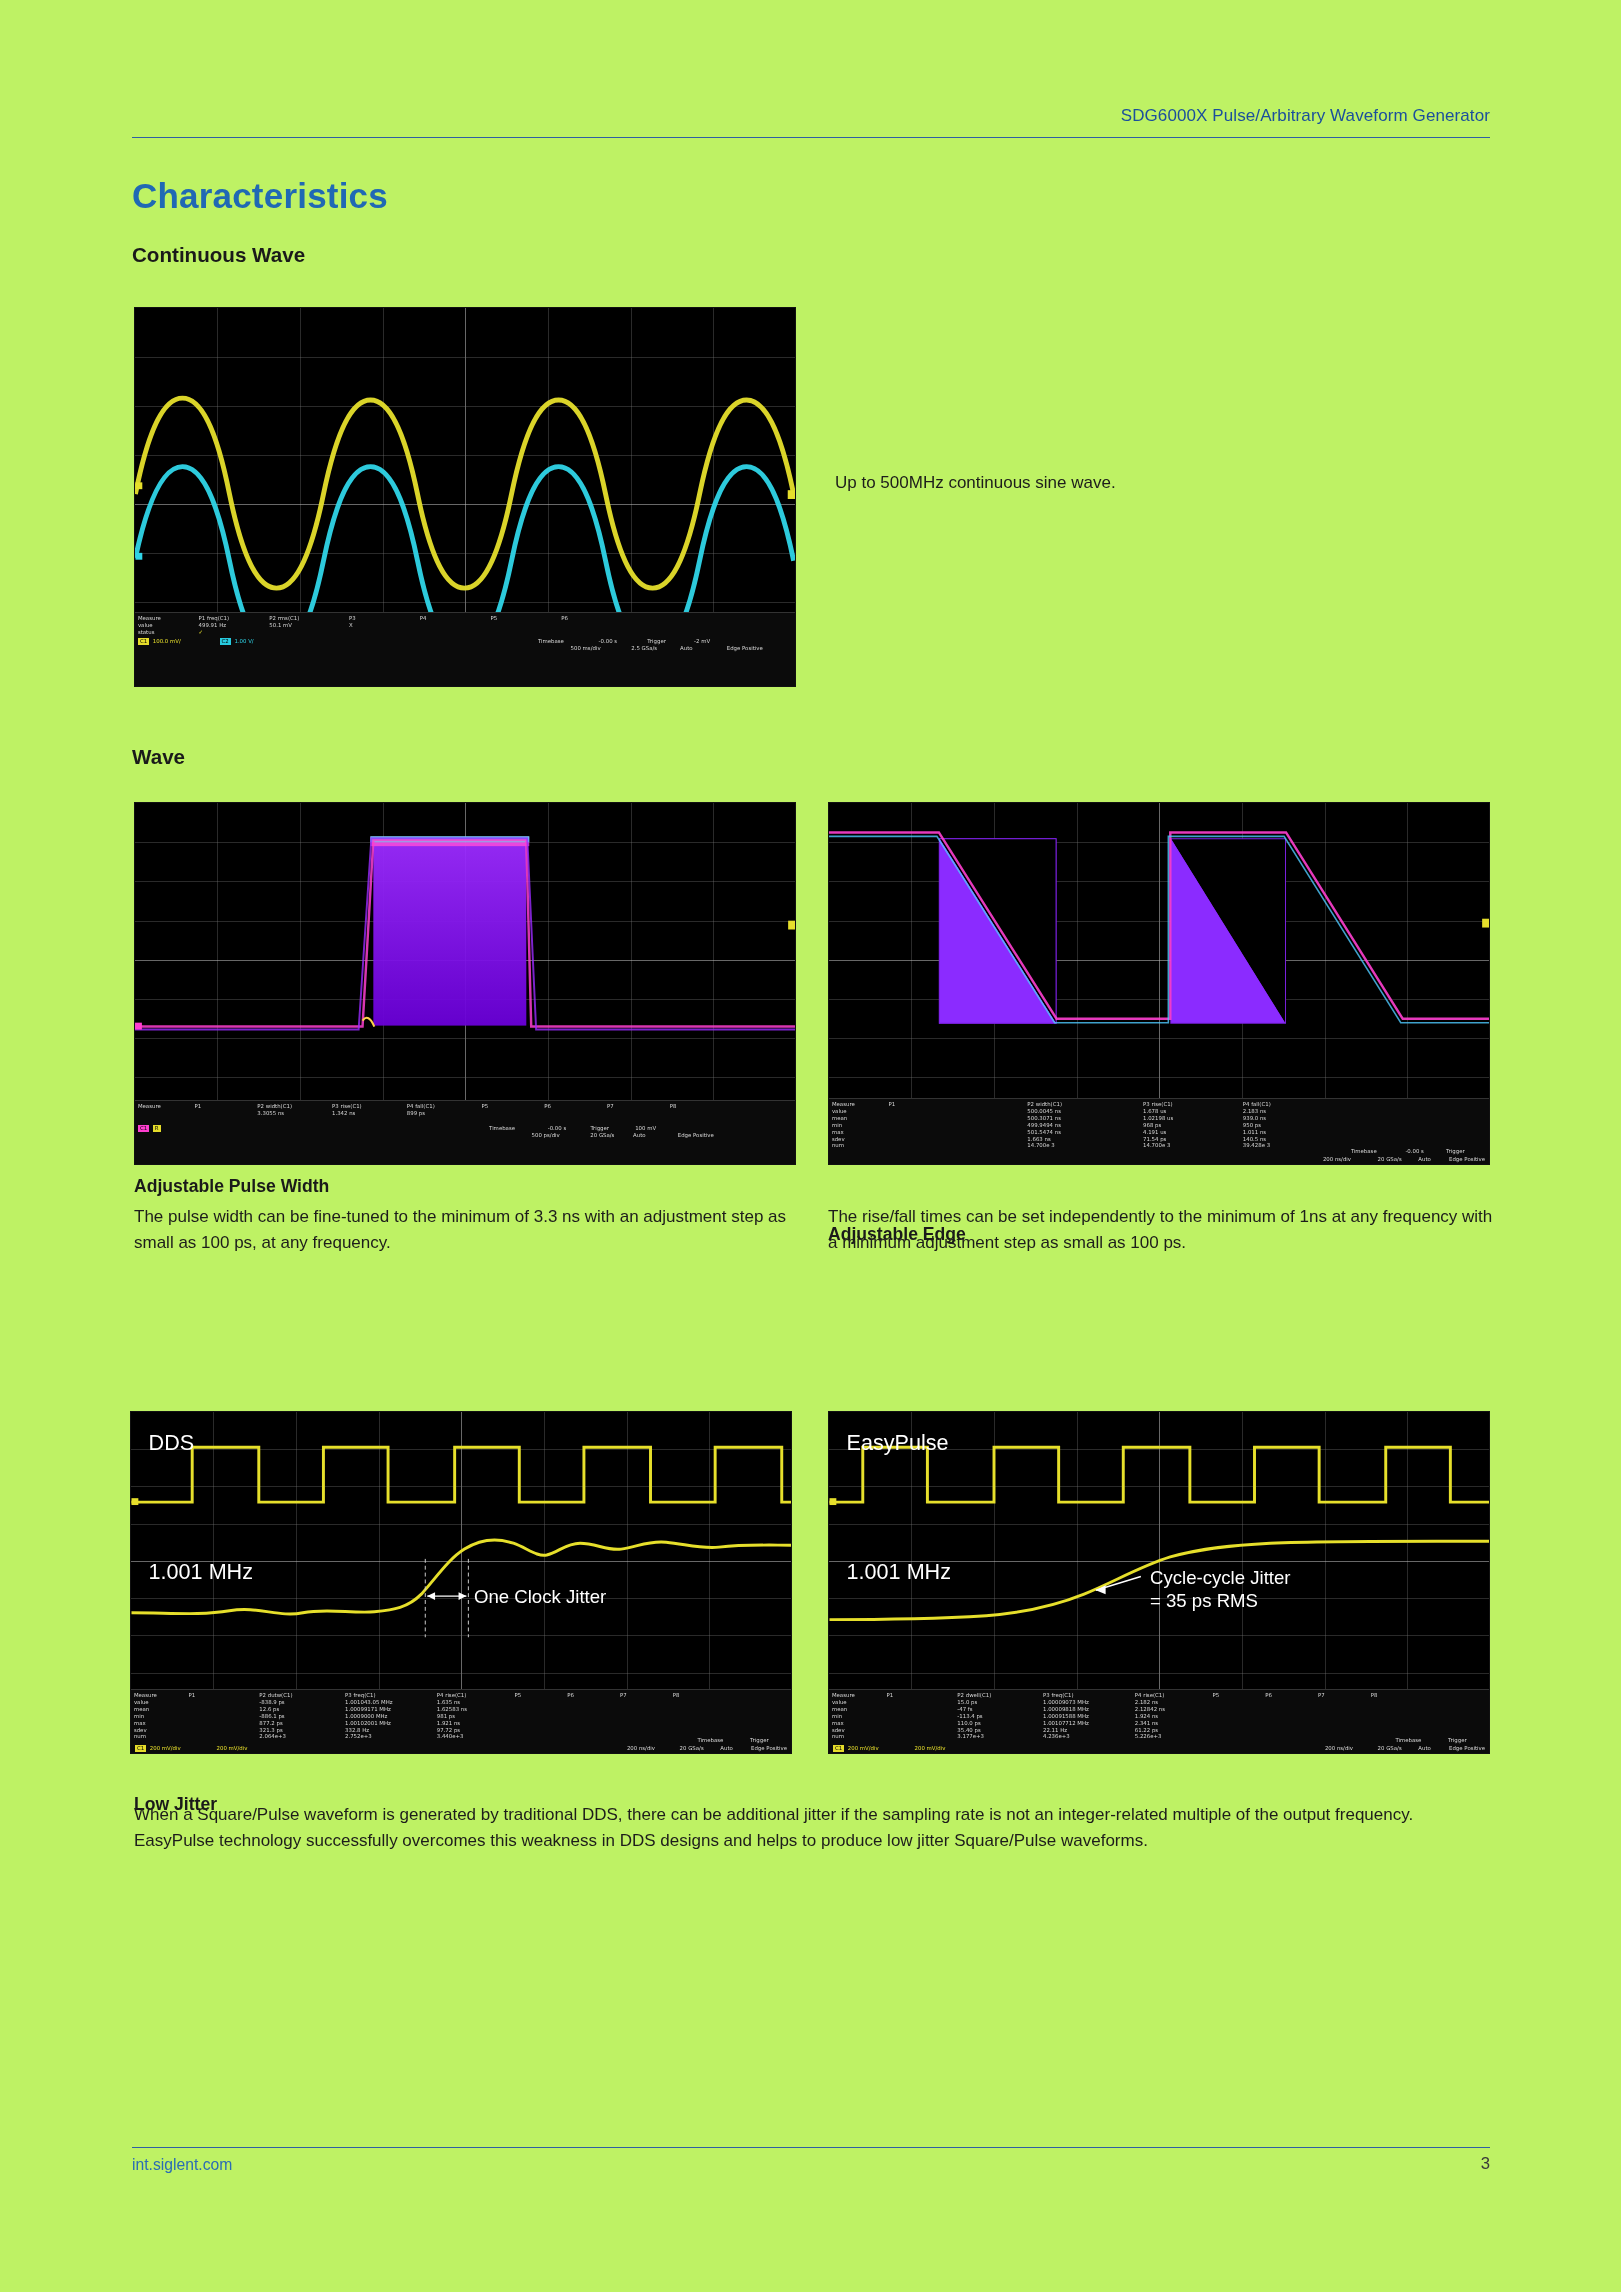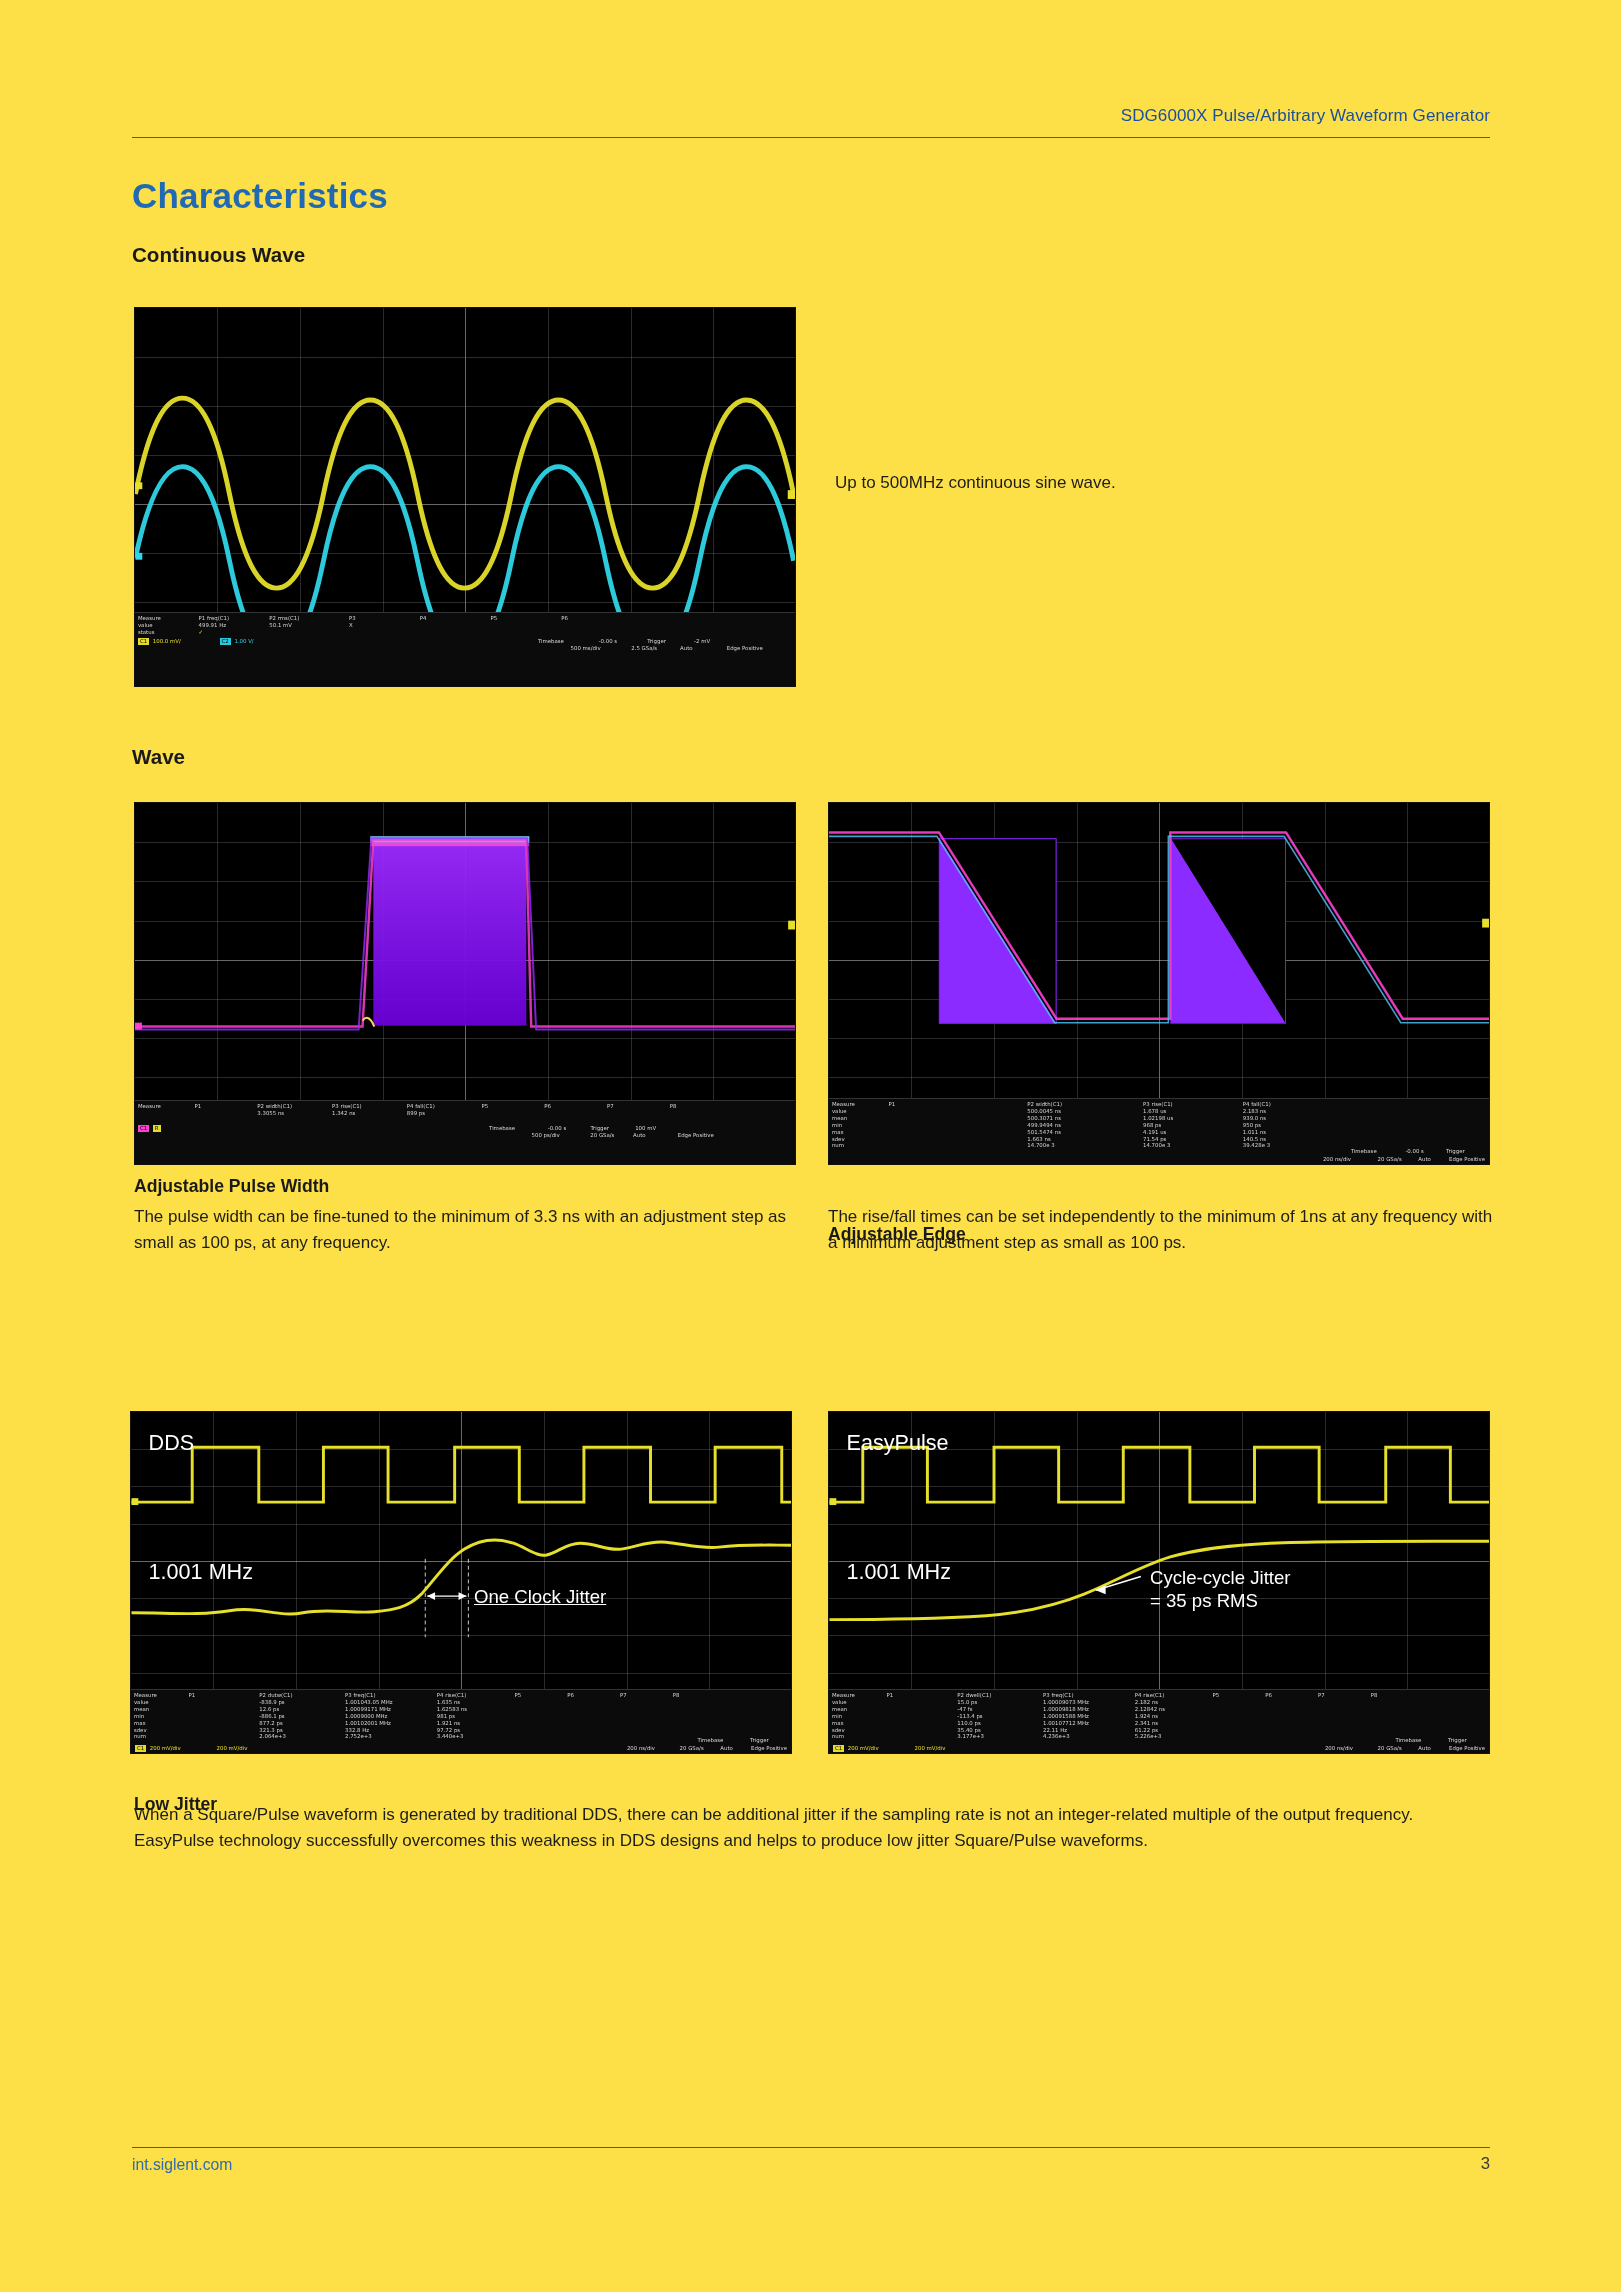--- a/index.html
+++ b/index.html
@@ -13,21 +13,21 @@
     font-family: "Liberation Sans", sans-serif;
     color: #231f20;
     position: relative;
     overflow: hidden;
   }
   .page {
     position: absolute;
     left: 0; top: 0;
     width: 1621px;
     height: 2293px;
-    background: #fde047;
+    background: #bef264;
   }
   
   .header {
     position: absolute;
     left: 132px;
     top: 106px;
     width: 1358px;
     text-align: right;
   }
   .header-title {
@@ -433,21 +433,21 @@
       <path d="M0 205 C 40 205, 70 208, 100 203 C 130 198, 150 210, 175 205 C 200 200, 225 206, 248 204 C 268 202, 282 200, 296 186 C 312 168, 324 150, 340 140 C 356 130, 372 128, 390 134 C 404 139, 414 148, 424 146 C 436 143, 444 134, 458 134 C 474 134, 486 142, 500 140 C 516 138, 528 131, 546 133 C 566 135, 582 140, 600 138 C 626 135, 650 136, 675 136" fill="none" stroke="#e6df2b" stroke-width="3"></path>
       <line x1="300" y1="150" x2="300" y2="230" stroke="#cfcfcf" stroke-width="1" stroke-dasharray="4 3"></line>
       <line x1="344" y1="150" x2="344" y2="230" stroke="#cfcfcf" stroke-width="1" stroke-dasharray="4 3"></line>
       <line x1="302" y1="188" x2="342" y2="188" stroke="#ffffff" stroke-width="1.4"></line>
       <polygon points="302,188 310,184 310,192" fill="#ffffff"></polygon>
       <polygon points="342,188 334,184 334,192" fill="#ffffff"></polygon>
       <rect x="0" y="88" width="7" height="7" fill="#e6df2b"></rect>
     </svg>
     <div class="scope-label" style="left:17.6px; top:17.6px;">DDS</div>
     <div class="scope-label" style="left:17.6px; top:147px;">1.001 MHz</div>
-    <div class="scope-ann" style="left:343px; top:174px;text-decoration:underline;">One Clock Jitter</div>
+    <div class="scope-ann" style="left:343px; top:174px;">One Clock Jitter</div>
     <div class="meas-bar tiny" style="height:59px; padding:2px 2.9px;">
       <div class="meas-row">
         <span style="display:inline-block;width:53px">Measure</span>
         <span style="display:inline-block;width:69px">P1</span>
         <span style="display:inline-block;width:84px">P2 dutw(C1)</span>
         <span style="display:inline-block;width:90px">P3 freq(C1)</span>
         <span style="display:inline-block;width:76px">P4 rise(C1)</span>
         <span style="display:inline-block;width:51px">P5</span>
         <span style="display:inline-block;width:51px">P6</span>
         <span style="display:inline-block;width:51px">P7</span>

